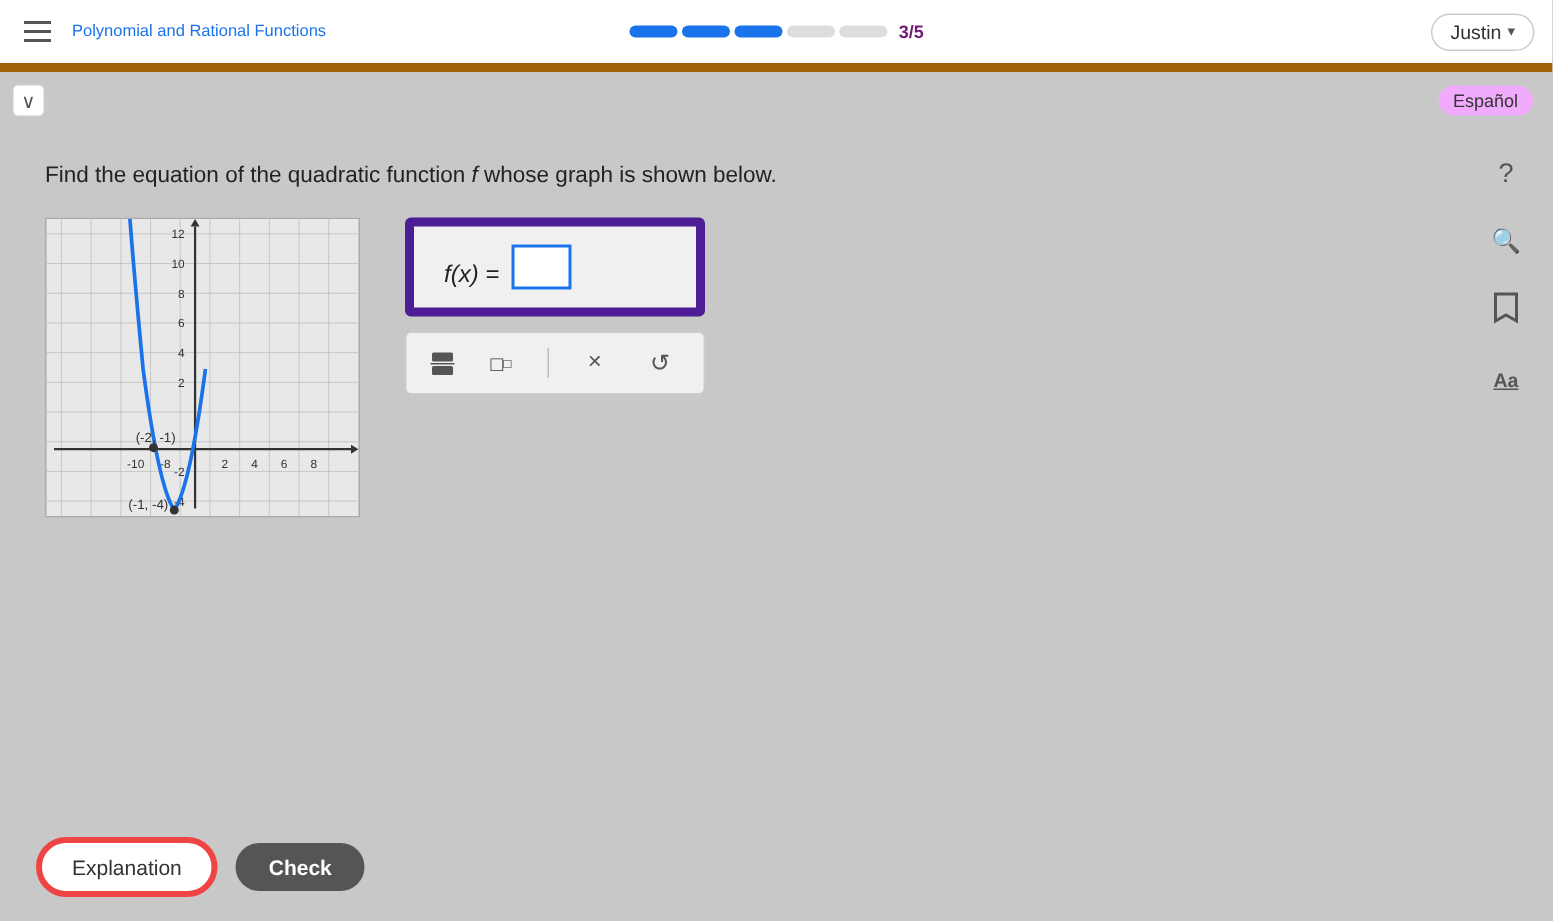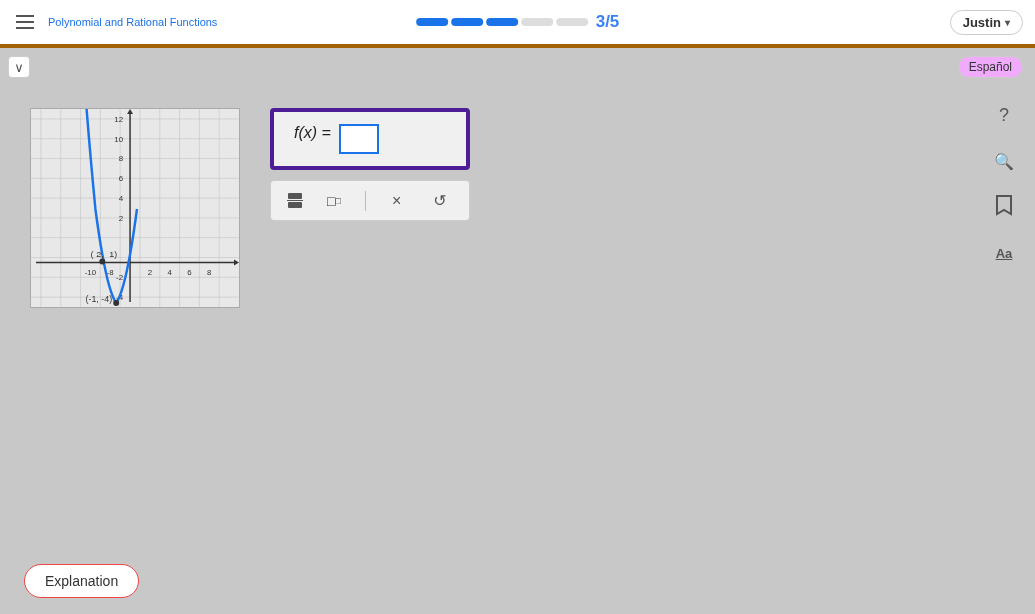--- a/index.html
+++ b/index.html
@@ -12,21 +12,21 @@
       position: relative;
     }
 
     
     .header {
       background: #fff;
       height: 48px;
       display: flex;
       align-items: center;
       padding: 0 12px;
-      border-bottom: 4px solid #a16207;
+      border-bottom: 6px solid #a16207;
       position: relative;
       z-index: 10;
     }
     .header-left {
       display: flex;
       align-items: center;
       gap: 10px;
       flex: 1;
     }
     .hamburger-icon {
@@ -72,35 +72,35 @@
       width: 32px;
       border-radius: 4px;
     }
     .progress-segment.filled {
       background: #1a73e8;
     }
     .progress-segment.empty {
       background: #ddd;
     }
     .progress-count {
-      font-size: 17px;
-      color: #3b82f6;
+      font-size: 12px;
+      color: #701a75;
       font-weight: bold;
     }
     .user-btn {
       display: flex;
       align-items: center;
       gap: 4px;
       border: 1px solid #ccc;
       border-radius: 20px;
       padding: 4px 12px;
       background: #fff;
       cursor: pointer;
       font-size: 13px;
-      font-weight: bold;
+      font-weight: normal;
       color: #333;
       margin-left: auto;
     }
     .chevron-down {
       font-size: 10px;
       color: #555;
     }
 
     
     .espanol-btn {
@@ -175,24 +175,24 @@
 
     
     .input-area {
       display: flex;
       flex-direction: column;
       gap: 10px;
     }
 
     .fx-input-row {
       display: flex;
-      align-items: flex-start;
+      align-items: flex-end;
       gap: 8px;
       background: #f0f0f0;
-      border: 4px solid #4c1d95;
+      border: 6px solid #4c1d95;
       border-radius: 4px;
       padding: 12px 20px;
     }
     .fx-label {
       font-size: 16px;
       color: #222;
       font-style: italic;
     }
     .fx-input-box {
       border: 2px solid #1a73e8;
@@ -298,21 +298,21 @@
     .bottom-bar {
       position: absolute;
       bottom: 16px;
       left: 24px;
       display: flex;
       gap: 12px;
       align-items: center;
     }
     .explanation-btn {
       background: #fff;
-      border: 1px solid #ef4444;
+      border: 4px solid #ef4444;
       border-radius: 20px;
       padding: 8px 20px;
       font-size: 14px;
       color: #333;
       cursor: pointer;
     }
     .check-btn {
       background: #555;
       border: none;
       border-radius: 20px;
@@ -355,20 +355,23 @@
   </button>
 </div>
 
 <button class="espanol-btn">Español</button>
 
 <div class="collapse-btn">
   <span>∨</span>
 </div>
 
 <div class="main-content">
+  <div class="question-text">
+    <span>Find the equation of the quadratic function </span><em>f</em><span> whose graph is shown below.</span>
+  </div>
 
   <div class="graph-area">
 
     <div class="graph-container">
       <svg class="graph-svg" viewBox="0 0 210 200">
 
         <line x1="10" y1="0" x2="10" y2="200" stroke="#bbb" stroke-width="0.5"></line>
         <line x1="30" y1="0" x2="30" y2="200" stroke="#bbb" stroke-width="0.5"></line>
         <line x1="50" y1="0" x2="50" y2="200" stroke="#bbb" stroke-width="0.5"></line>
         <line x1="70" y1="0" x2="70" y2="200" stroke="#bbb" stroke-width="0.5"></line>
@@ -467,13 +470,14 @@
       </svg>
     </span>
   </button>
   <button class="sidebar-icon-btn">
     <span style="font-size:13px; font-weight:bold;text-decoration:underline;">Aa</span>
   </button>
 </div>
 
 <div class="bottom-bar">
   <button class="explanation-btn">Explanation</button>
+  <button class="check-btn">Check</button>
 </div>
 
 </body></html>

